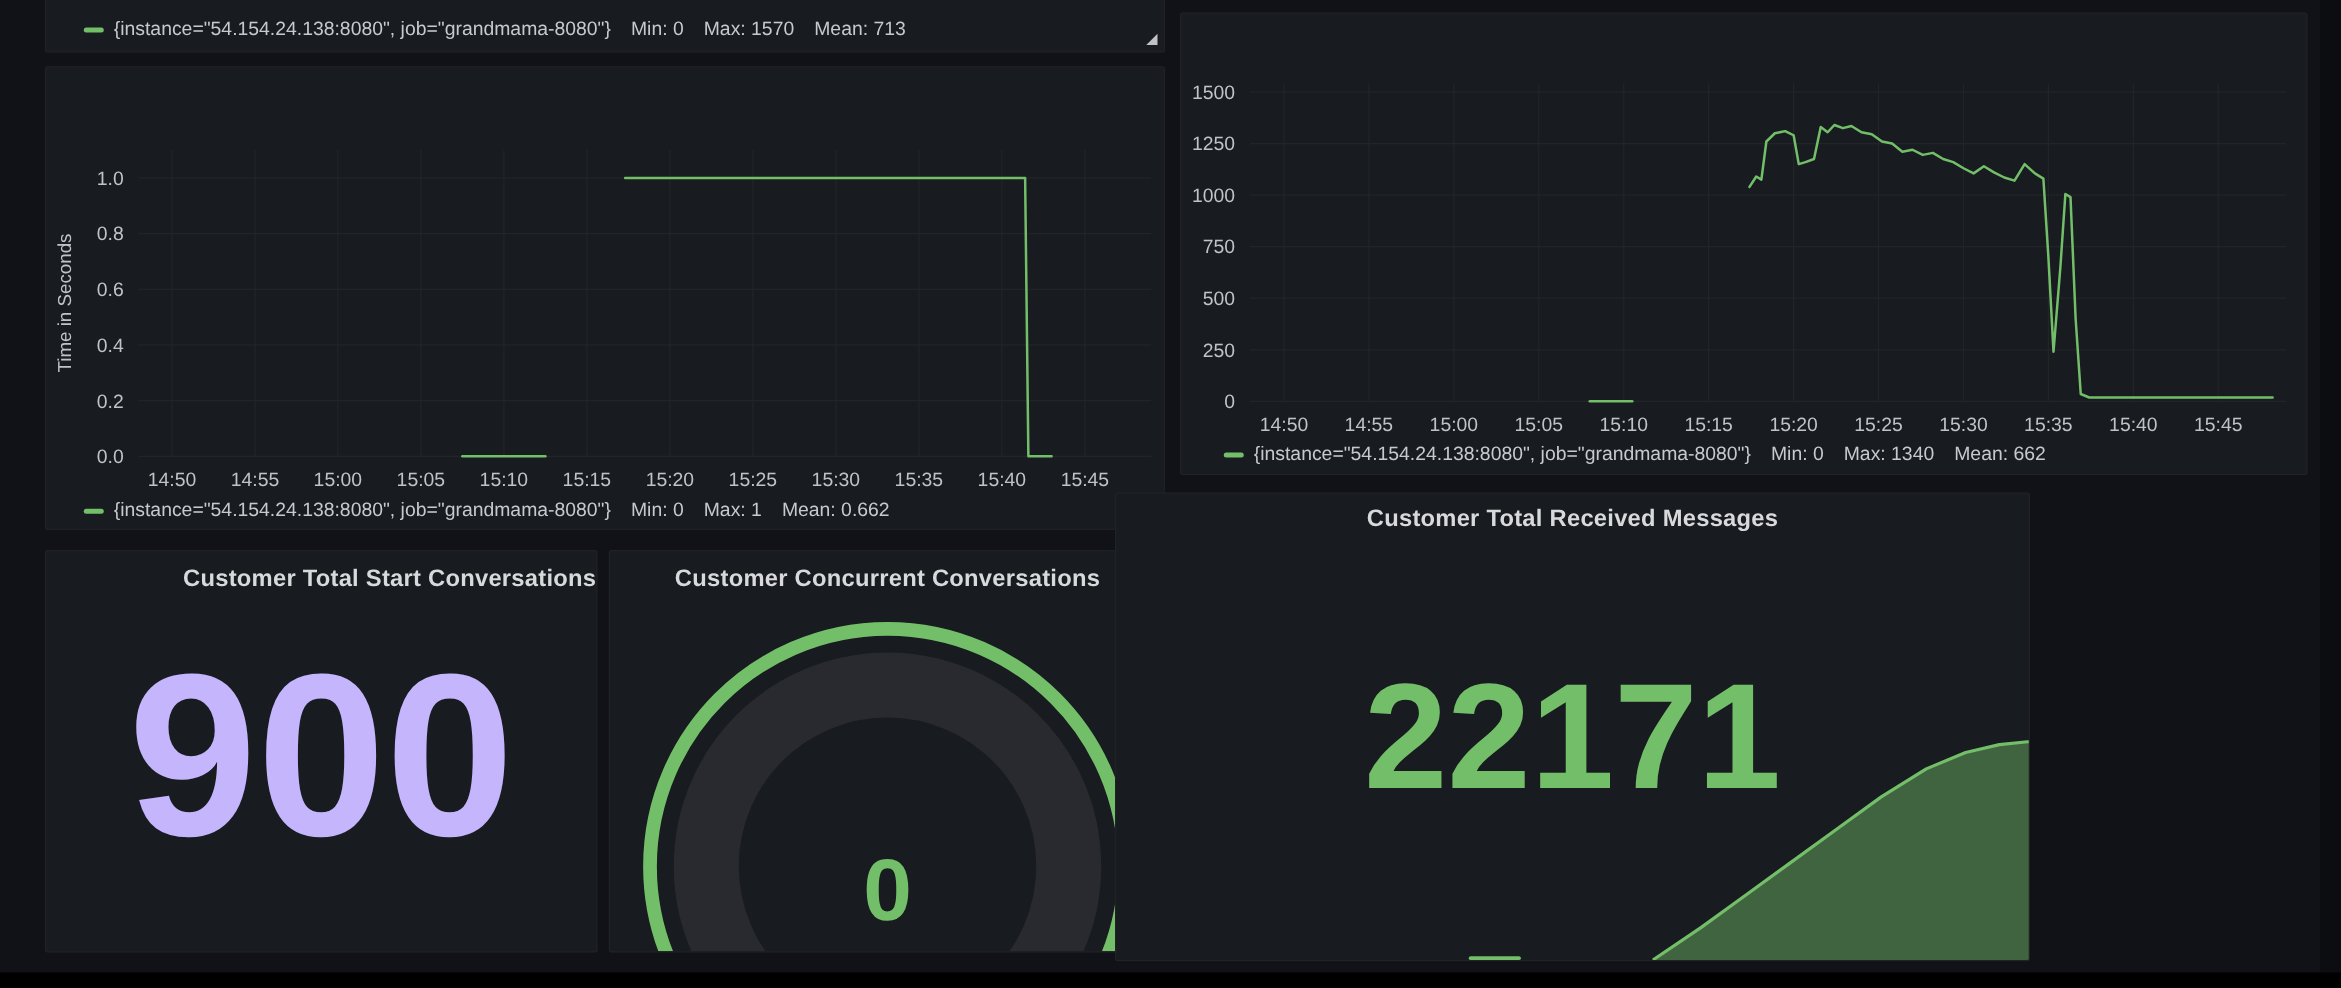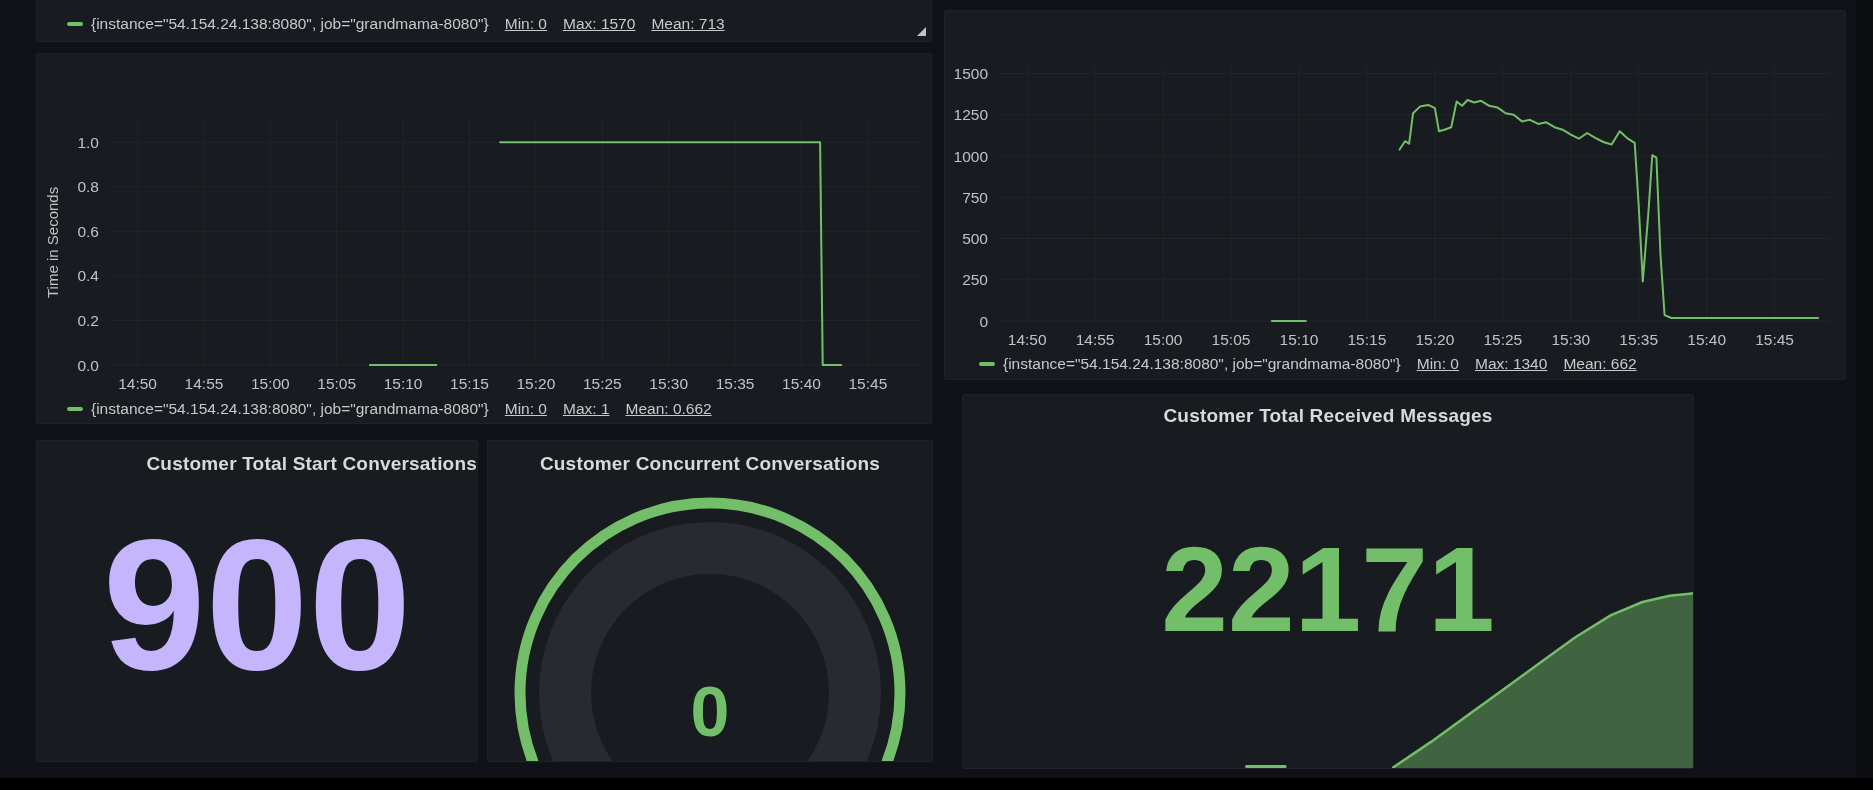--- a/index.html
+++ b/index.html
@@ -4,21 +4,21 @@
 <style>
   * { margin:0; padding:0; box-sizing:border-box; }
   html,body { width:1873px; height:790px; background:#0c0d10; overflow:hidden;
               font-family:"Liberation Sans","DejaVu Sans",sans-serif; }
   .dashboard { position:absolute; left:0; top:0; width:1856px; height:778px; background:#111217; }
   .panel { position:absolute; background:#181b1f; border:1px solid #202226; border-radius:2px; overflow:hidden; }
   .panel-title { position:absolute; left:0; right:0; text-align:center; color:#d8d9da;
                  font-size:19px; font-weight:600; letter-spacing:.2px; cursor:pointer; }
   .legend-row { position:absolute; display:flex; align-items:center; font-size:15.5px; color:#c8c9cd; white-space:nowrap; }
   .legend-dash { width:16px; height:4px; border-radius:2px; background:#73bf69; margin-right:8px; flex:0 0 auto; }
-  .legend-stat { margin-left:16px;text-decoration:underline; }
+  .legend-stat { margin-left:16px; }
   .ylabel { position:absolute; writing-mode:vertical-rl; transform:rotate(180deg); color:#c0c2c6;
             font-size:15px; display:flex; align-items:center; justify-content:center; }
   .bigstat { position:absolute; left:0; width:100%; text-align:center; font-weight:600; line-height:1; }
   .bottom-bar { position:absolute; left:0; top:778px; width:1873px; height:12px; background:#000; }
   .chart-svg { position:absolute; }
   svg text { font-family:"Liberation Sans","DejaVu Sans",sans-serif; }
   .resize-corner { position:absolute; right:5px; bottom:5px; width:0; height:0;
                    border-left:9px solid transparent; border-bottom:9px solid #c0c2c6; cursor:nwse-resize; }
 </style>
 </head>
@@ -147,21 +147,21 @@
 
   <div class="panel" style="left:487px; top:440px; width:446px; height:322px;">
     <div class="panel-title" style="top:12px;">Customer Concurrent Conversations</div>
     <svg class="chart-svg" width="444" height="320" style="left:0; top:0;">
         <path d="M 119.5 354.5 A 145 145 0 1 1 324.5 354.5" fill="none" stroke="#282a30" stroke-width="52"></path>
         <path d="M 87.6 386.4 A 190 190 0 1 1 356.4 386.4" fill="none" stroke="#73bf69" stroke-width="11" stroke-linecap="round"></path>
       </svg>
     <div class="bigstat" style="bottom:14px; font-size:70px; color:#73bf69;">0</div>
   </div>
 
-  <div class="panel" style="left:962px; top:394px; width:732px; height:375px;">
+  <div class="panel" style="left:892px; top:394px; width:732px; height:375px;">
     <div class="panel-title" style="top:10px;">Customer Total Received Messages</div>
     <svg class="chart-svg" width="900" height="200" style="left:0; bottom:0;">
         <path d="M 429.3 200.0 L 468.0 173.9 L 504.0 147.8 L 540.0 121.7 L 576.0 95.6 L 612.0 69.5 L 648.0 47.1 L 679.5 34.0 L 706.5 27.7 L 729.0 25.4 L 774.0 23.9 L 837.0 19.1 L 900.0 14.6 L 900 200 L 429.3 200 Z" fill="rgba(115,191,105,0.45)"></path>
         <path d="M 429.3 200.0 L 468.0 173.9 L 504.0 147.8 L 540.0 121.7 L 576.0 95.6 L 612.0 69.5 L 648.0 47.1 L 679.5 34.0 L 706.5 27.7 L 729.0 25.4 L 774.0 23.9 L 837.0 19.1 L 900.0 14.6" fill="none" stroke="#73bf69" stroke-width="2.5" stroke-linejoin="round"></path>
         <line x1="283.5" y1="198.508" x2="322.2" y2="198.508" stroke="#73bf69" stroke-width="3" stroke-linecap="round"></line>
       </svg>
     <div class="bigstat" style="top:134px; font-size:120px; color:#73bf69;">22171</div>
   </div>
 
 </div>

